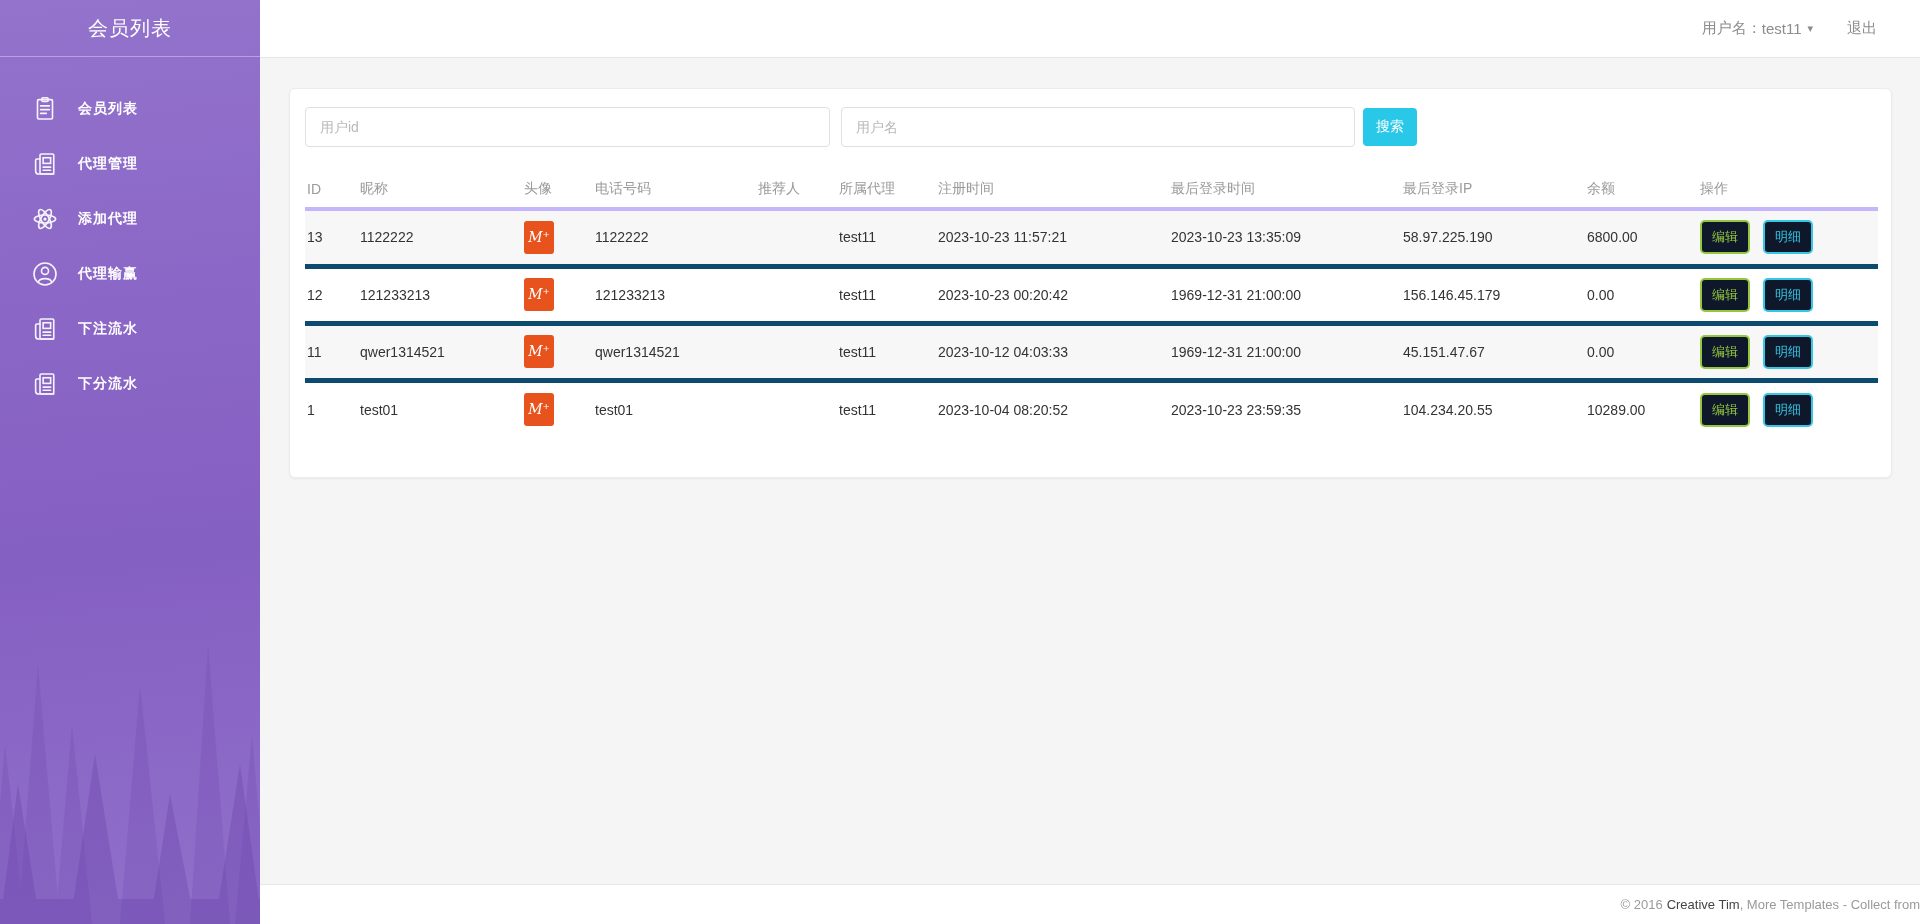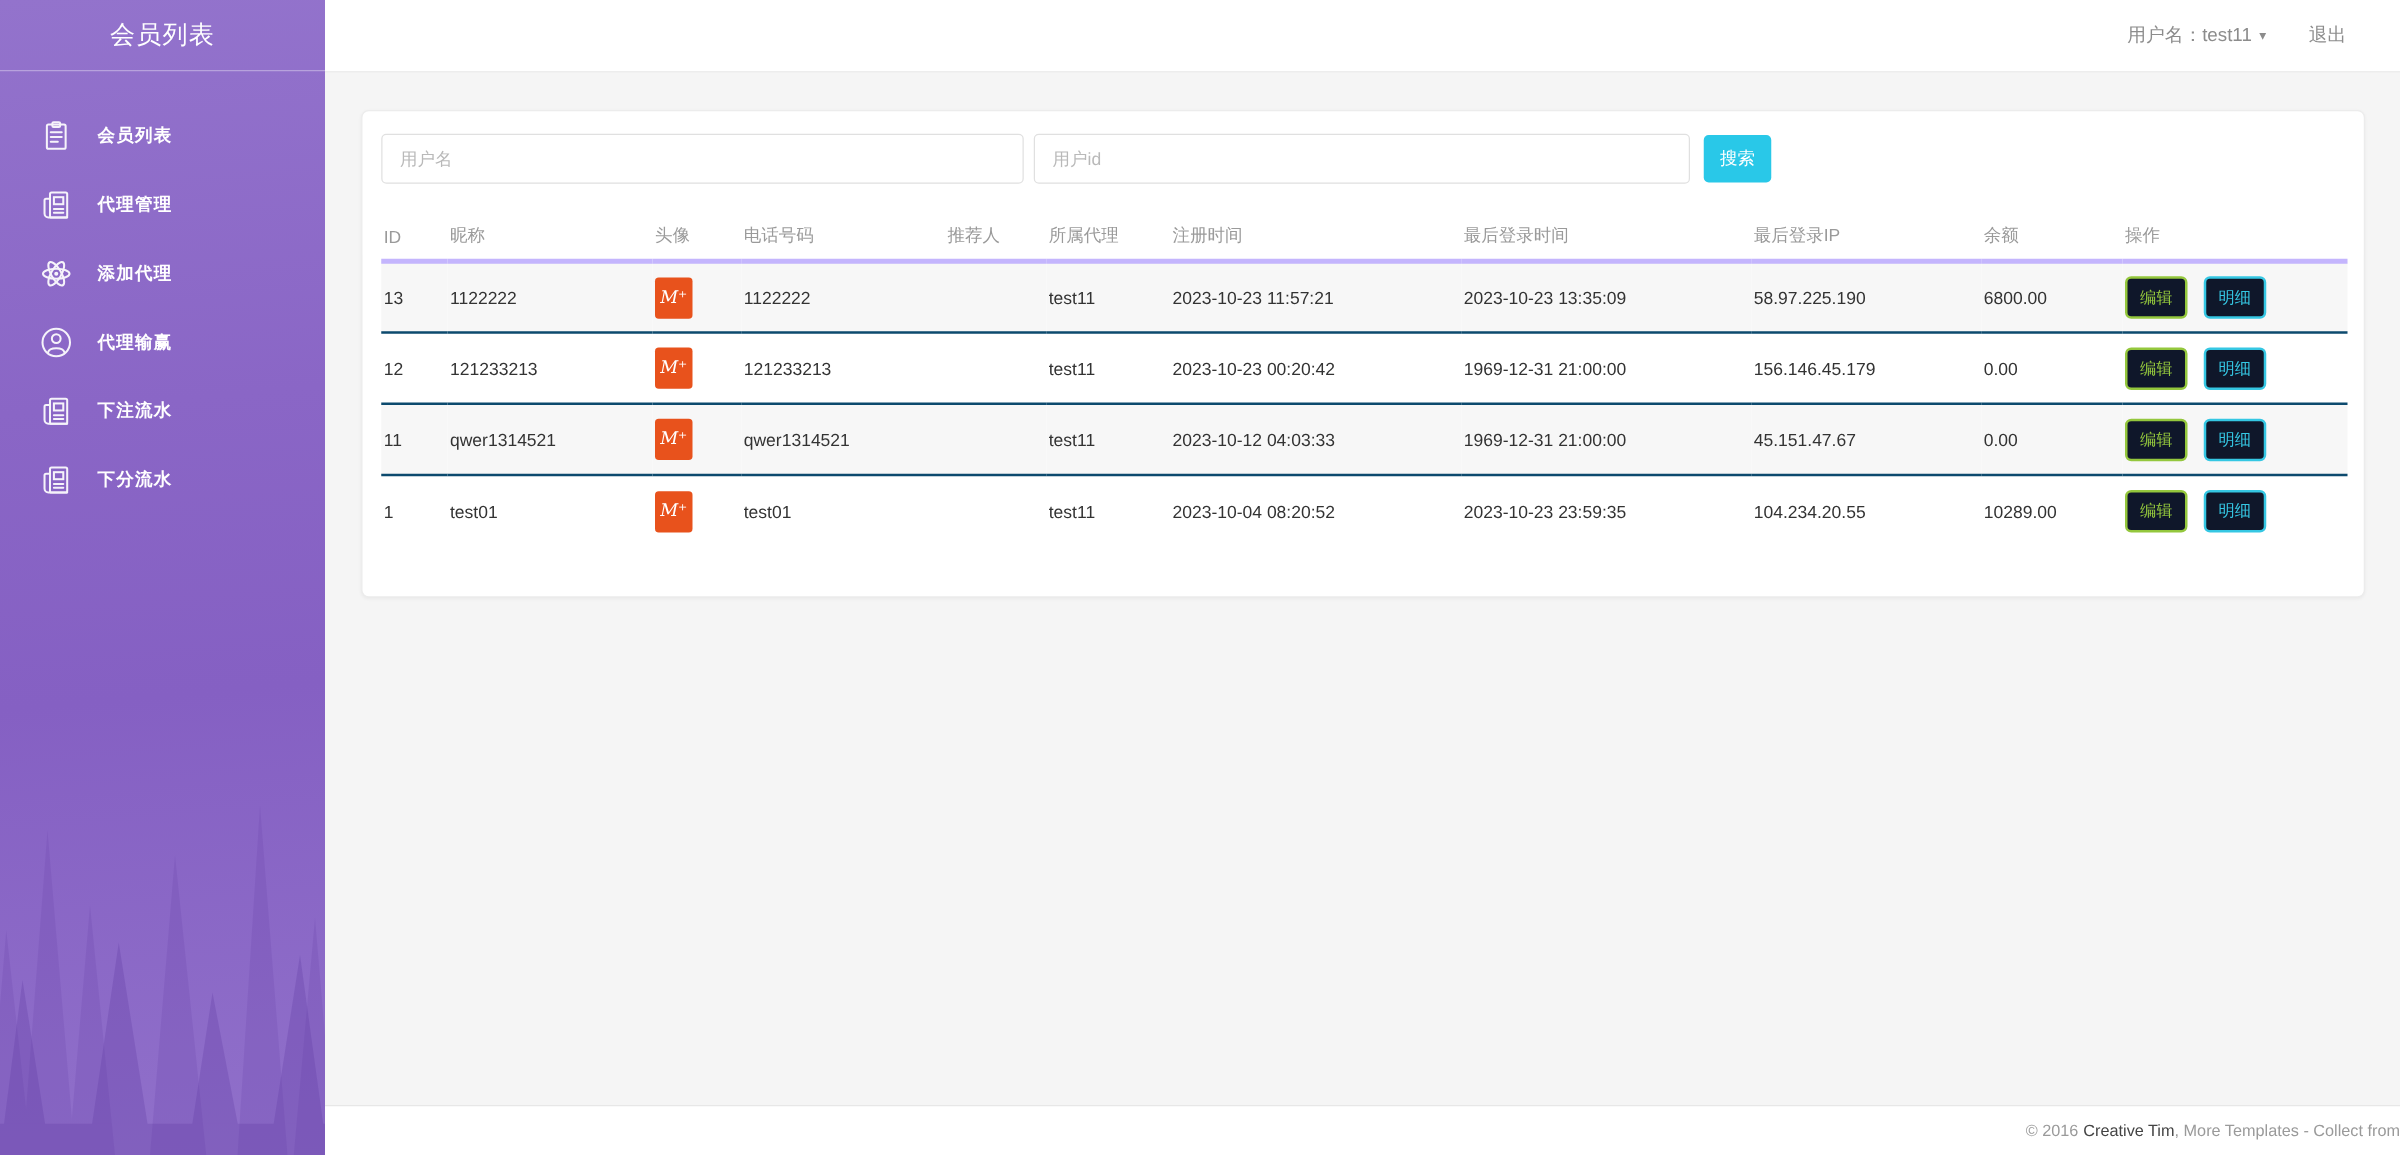--- a/index.html
+++ b/index.html
@@ -57,21 +57,21 @@
     width:54px; height:38px; background:#29c8e8; color:#fff; border:none; border-radius:4px;
     font-size:14px; cursor:pointer; font-family:inherit;
   }
 
   
   table { width:1573px; border-collapse:collapse; table-layout:fixed; margin-top:25px; }
   th {
     text-align:left; font-weight:400; font-size:14px; color:#9a9a9a;
     padding:8px 2px 9px 2px; border-bottom:4px solid #c4b5fd;
   }
-  td { font-size:14px; color:#333; padding:0 2px; height:57px; border-bottom:2px solid #0c4a6e; }
+  td { font-size:14px; color:#333; padding:0 2px; height:57px; border-bottom:5px solid #0c4a6e; }
   tr.striped td { background:#f7f7f7; }
   tr:last-child td { border-bottom:none; }
   .avatar {
     display:inline-block; width:30px; height:33px; background:#e8521c; border-radius:3px;
     color:#fff; font-family:"DejaVu Serif","Liberation Serif",serif; font-style:italic;
     font-size:14px; line-height:33px; text-align:center;
   }
   .btn-outline {
     display:inline-block; padding:6px 10px; border-radius:5px; background:#0f172a; font-size:13px;
     cursor:pointer; border:2px solid; font-family:inherit; margin-right:9px;
@@ -198,22 +198,22 @@
     <span>test11</span>
     <span class="user-caret">▾</span>
   </div>
   <div class="logout">退出</div>
 </header>
 
 <main class="content">
   <section class="card">
 
     <div class="search-row">
+      <input class="search-input input-userid" type="text" placeholder="用户id" style="">
       <input class="search-input input-username" type="text" placeholder="用户名" style="">
-      <input class="search-input input-userid" type="text" placeholder="用户id" style="">
       <button class="search-btn">搜索</button>
     </div>
 
     <table>
       <colgroup>
         <col style="width:53px">
           <col style="width:164px">
           <col style="width:71px">
           <col style="width:163px">
         <col style="width:81px">

